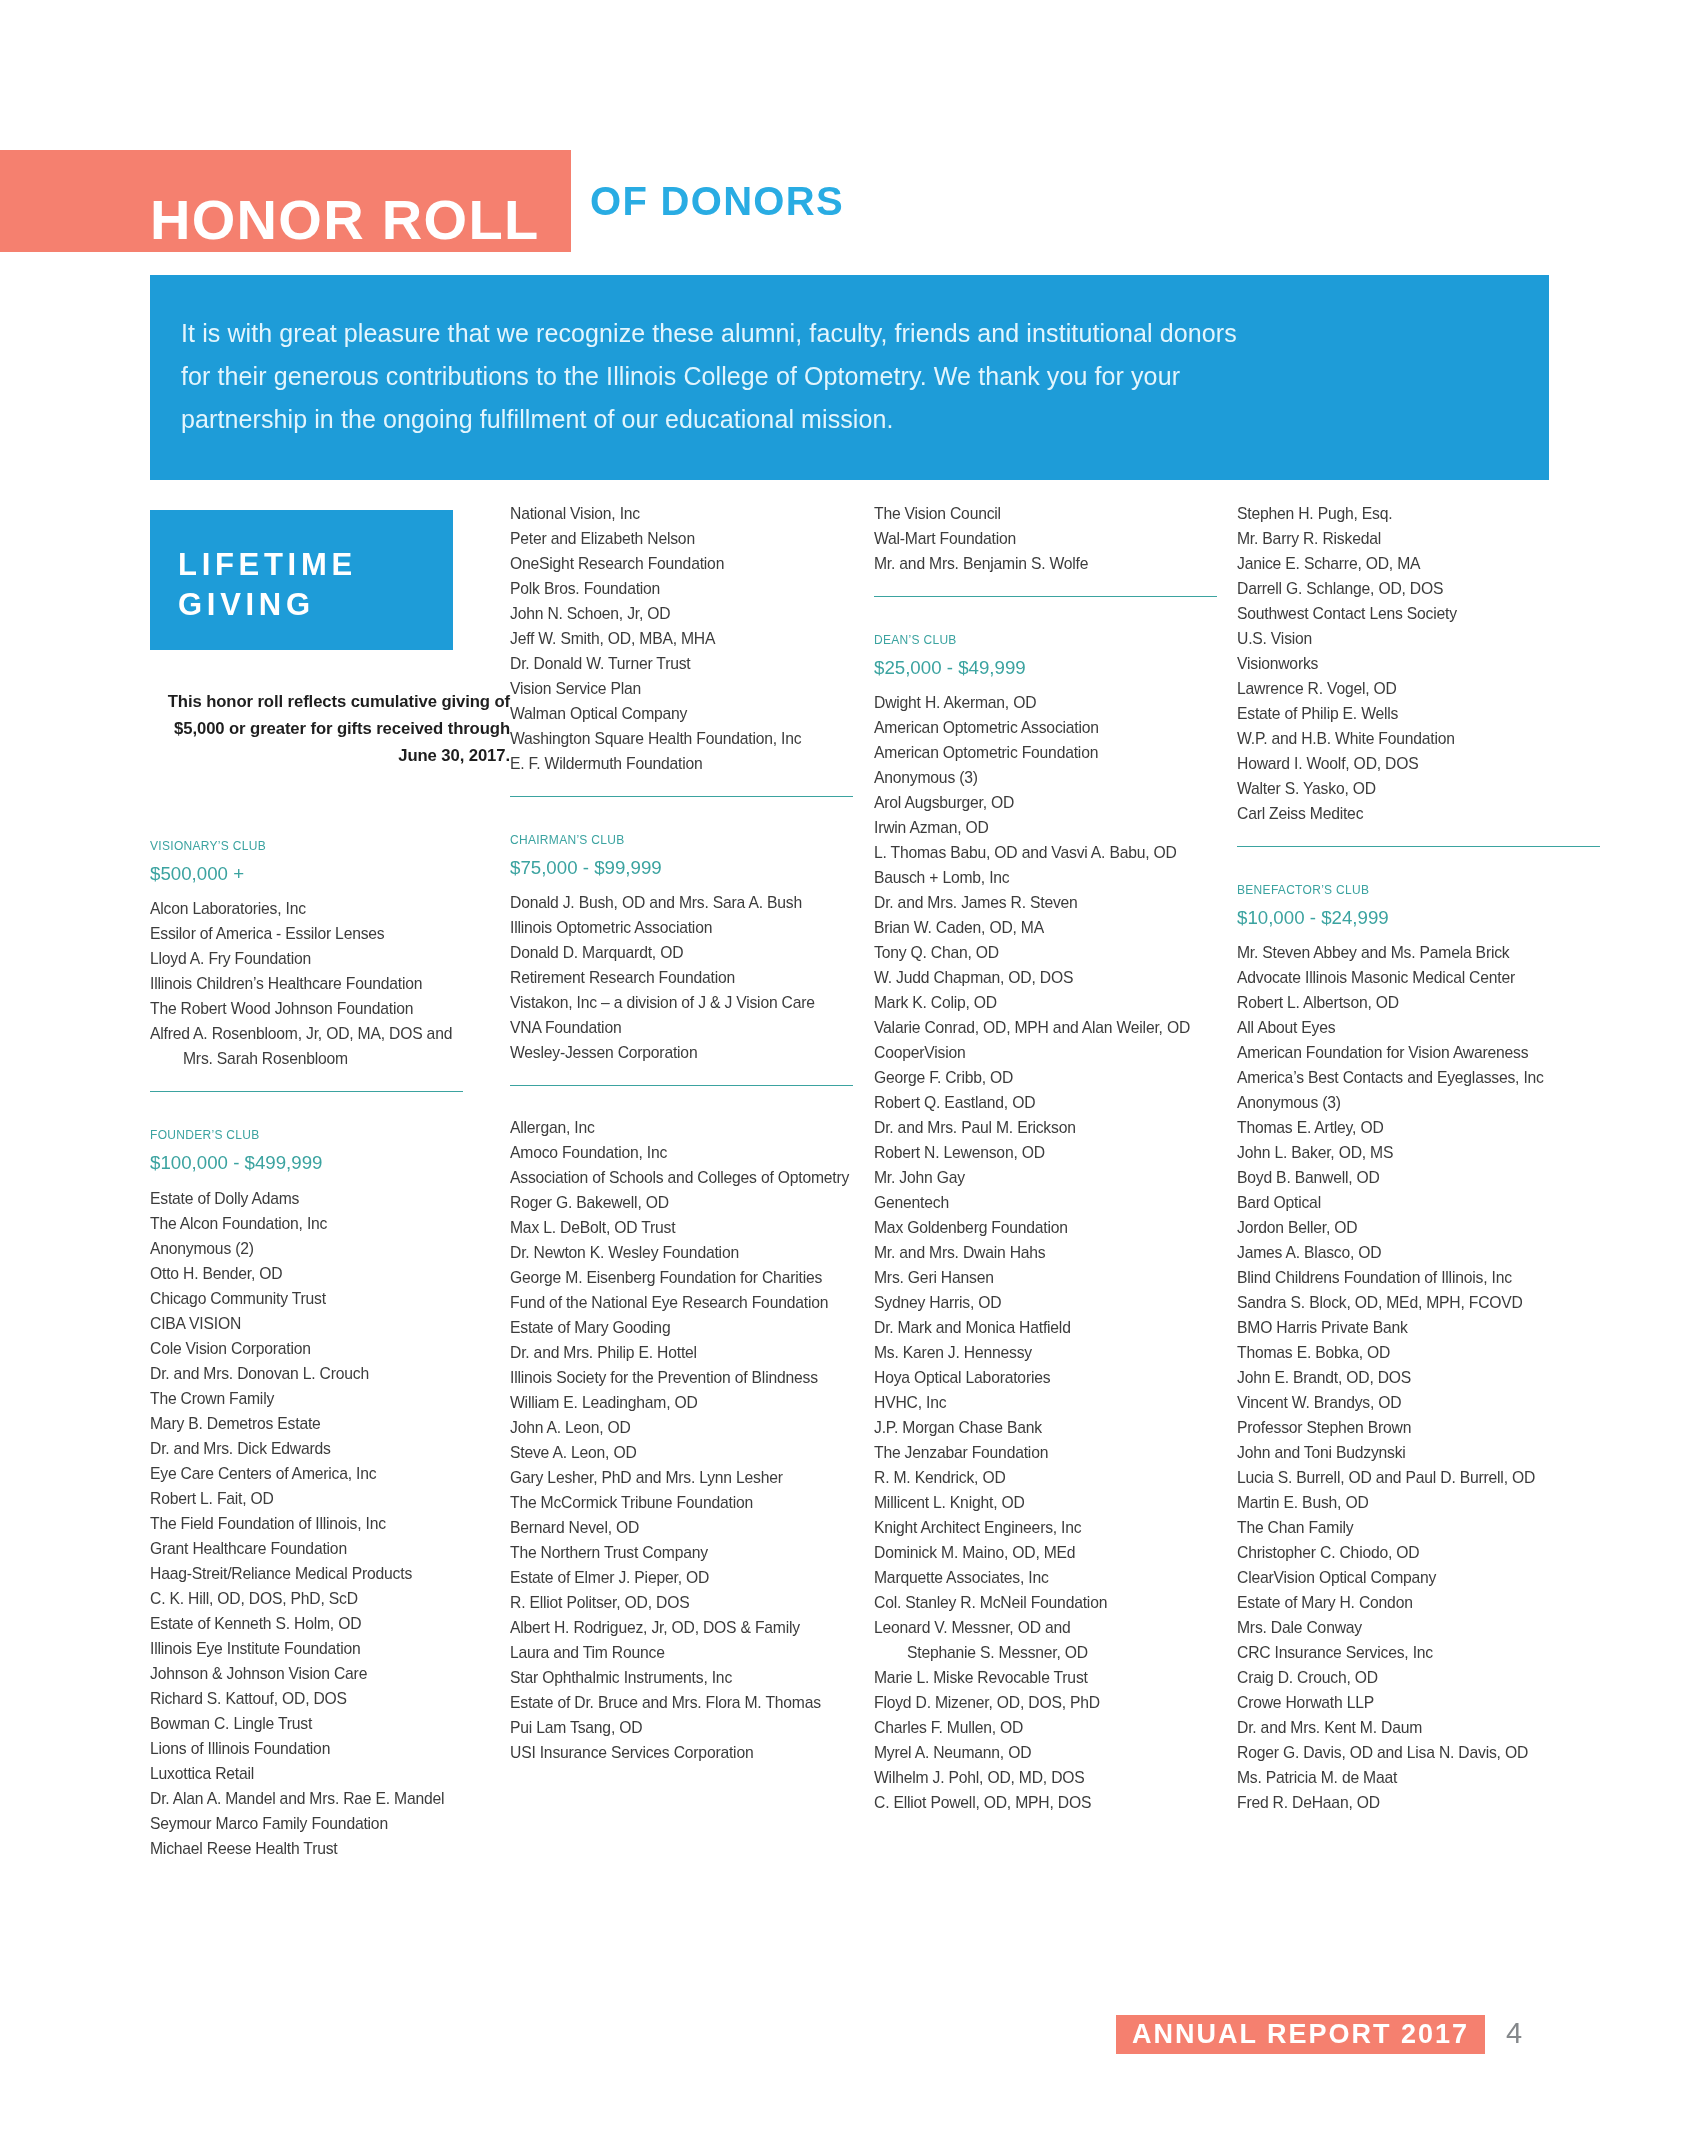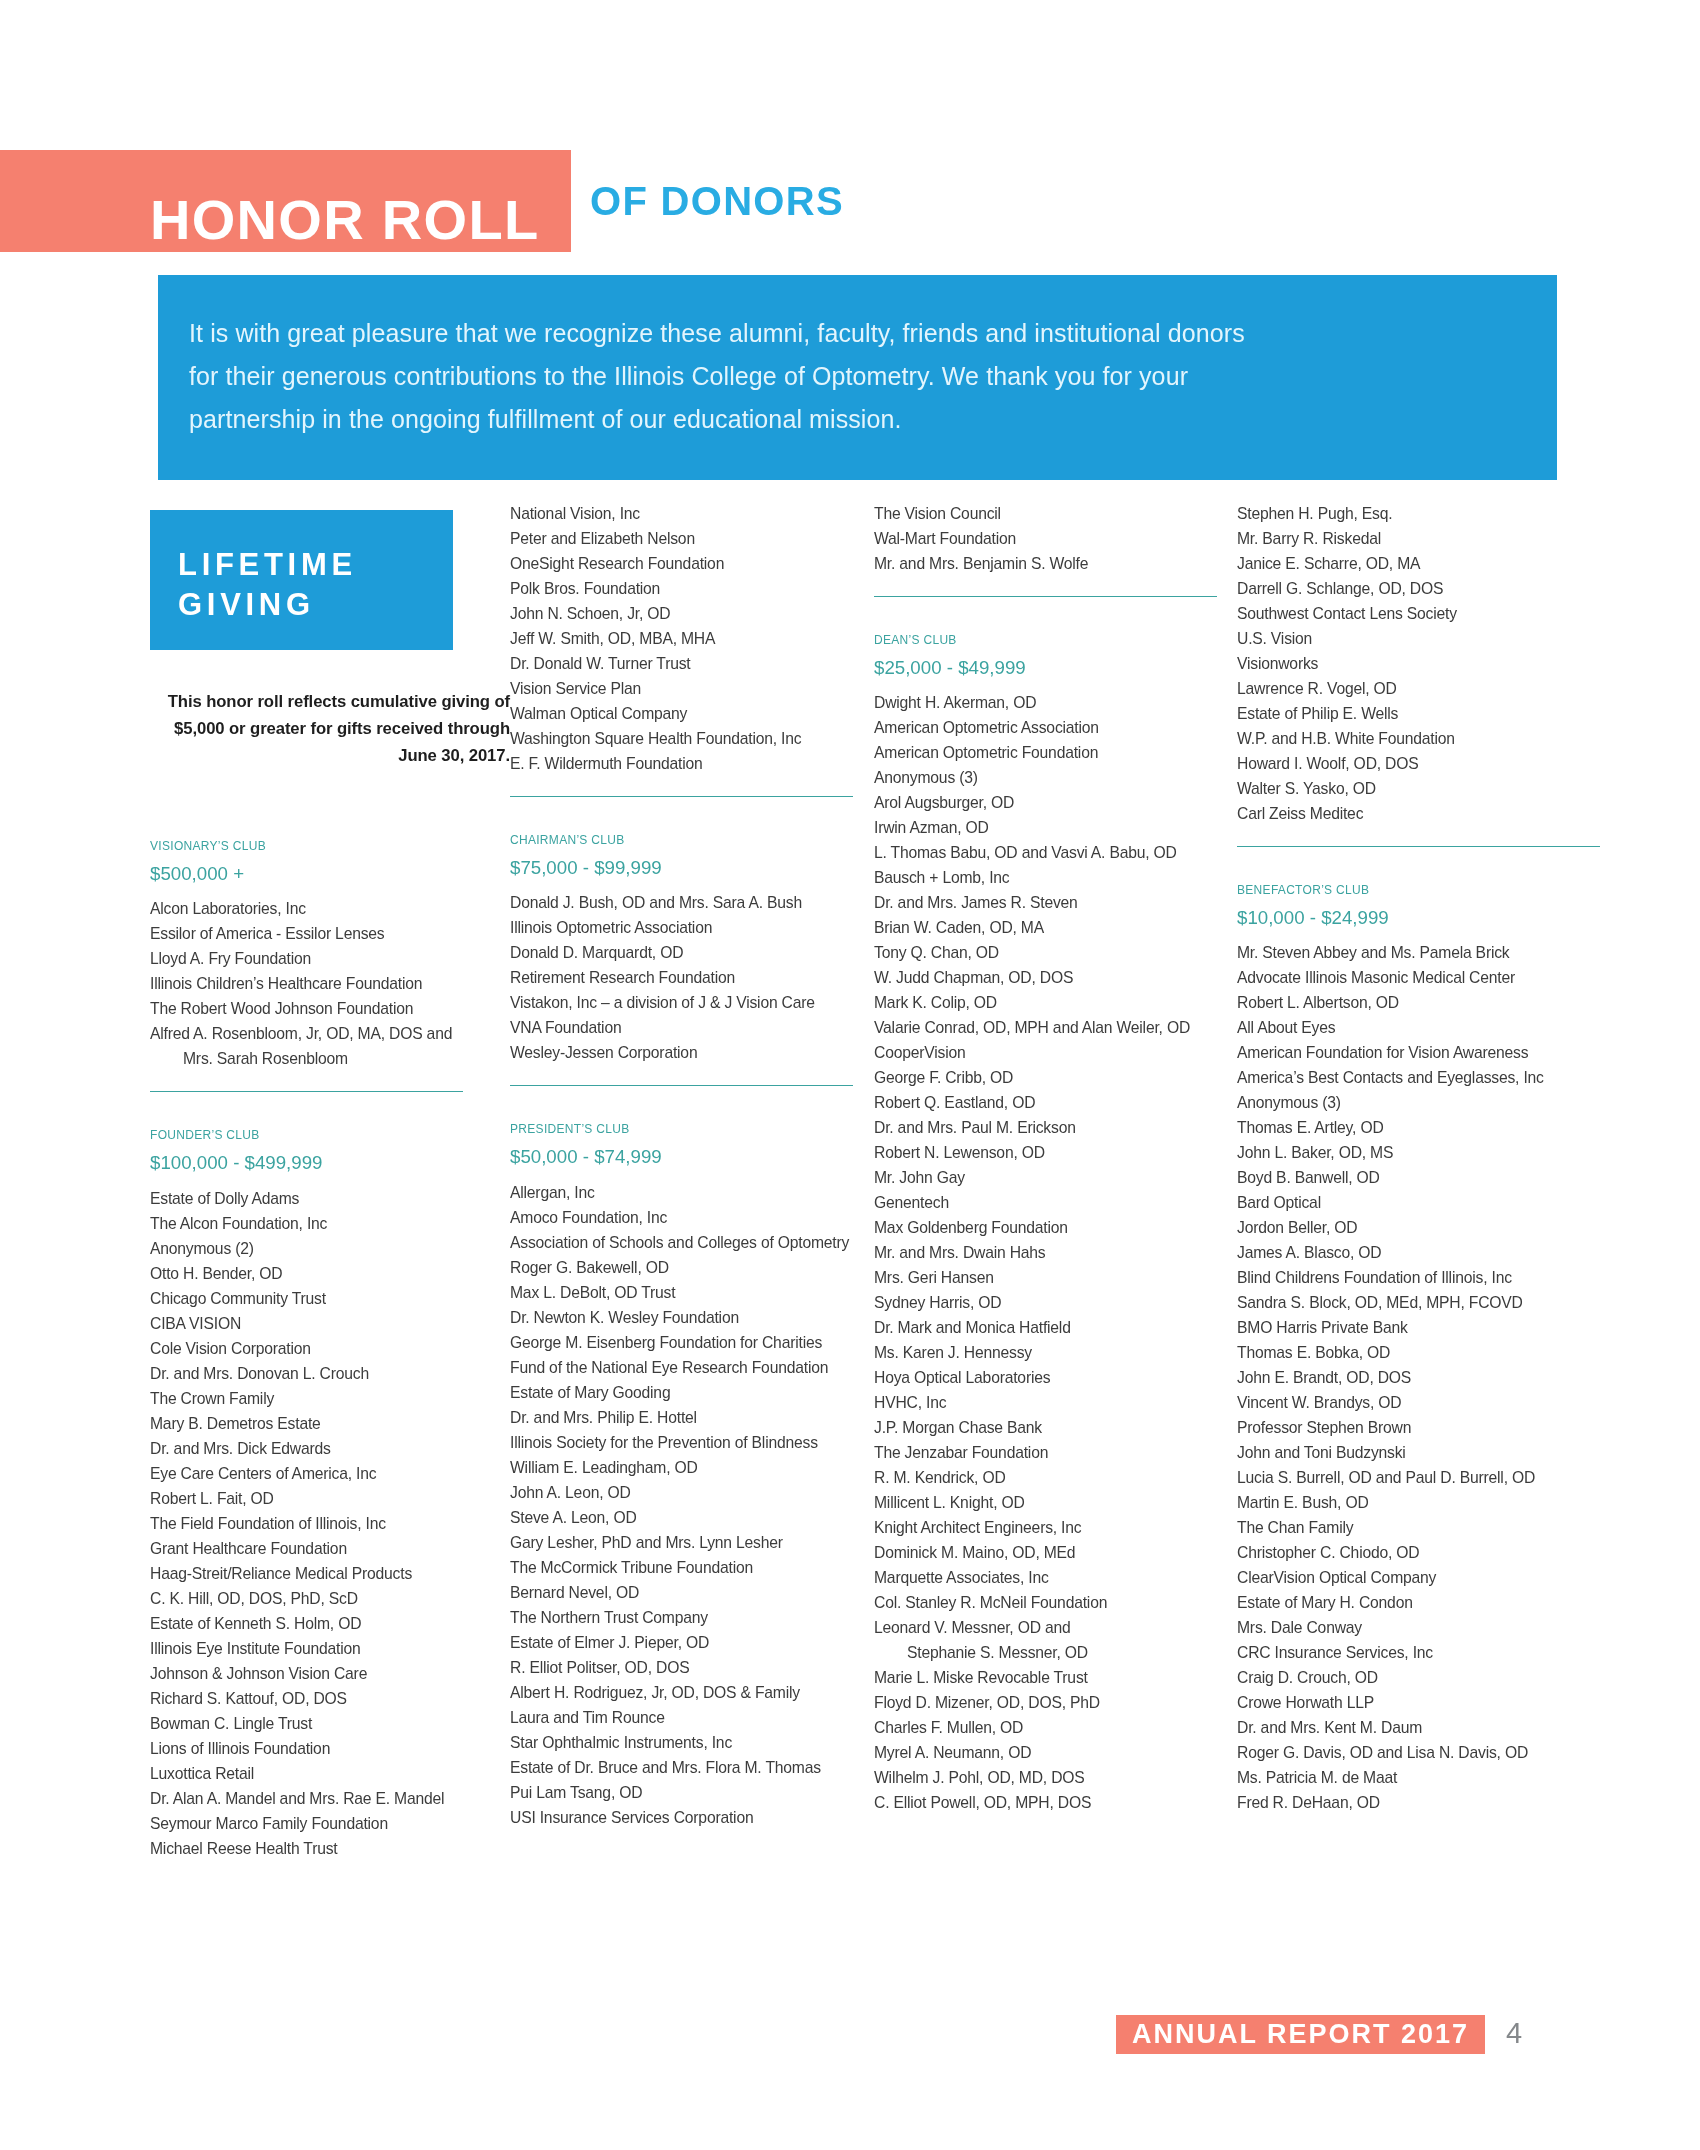--- a/index.html
+++ b/index.html
@@ -20,21 +20,21 @@
   .title-left{
     margin-left:150px;
     font-size:56px;font-weight:bold;color:#ffffff;letter-spacing:1.3px;white-space:nowrap;
   }
   .title-right{
     position:absolute;left:590px;top:50%;transform:translateY(-50%);
     font-size:40px;font-weight:bold;color:var(--title-blue);letter-spacing:1.3px;white-space:nowrap;
   }
   
   .intro-box{
-    position:absolute;left:158px;top:275px;width:1399px;height:205px;
+    position:absolute;left:150px;top:275px;width:1399px;height:205px;
     background:var(--blue);
     box-sizing:border-box;
     padding:37px 0 0 31px;
     color:#e3f5fd;
     font-size:25px;line-height:43px;letter-spacing:0.1px;
   }
   .intro-line{white-space:nowrap;}
   
   .lifetime-box{
     position:absolute;left:150px;top:510px;width:303px;height:140px;
@@ -179,24 +179,20 @@
         <div class="club-amount">$75,000 - $99,999</div>
       </div>
       <div class="donor">Donald J. Bush, OD and Mrs. Sara A. Bush</div>
       <div class="donor">Illinois Optometric Association</div>
       <div class="donor">Donald D. Marquardt, OD</div>
       <div class="donor">Retirement Research Foundation</div>
       <div class="donor">Vistakon, Inc – a division of J &amp; J Vision Care</div>
       <div class="donor">VNA Foundation</div>
       <div class="donor">Wesley-Jessen Corporation</div>
       <div class="divider"></div>
-      <div class="club">
-        <div class="club-name">PRESIDENT’S CLUB</div>
-        <div class="club-amount">$50,000 - $74,999</div>
-      </div>
       <div class="donor">Allergan, Inc</div>
       <div class="donor">Amoco Foundation, Inc</div>
       <div class="donor">Association of Schools and Colleges of Optometry</div>
       <div class="donor">Roger G. Bakewell, OD</div>
       <div class="donor">Max L. DeBolt, OD Trust</div>
       <div class="donor">Dr. Newton K. Wesley Foundation</div>
       <div class="donor">George M. Eisenberg Foundation for Charities</div>
       <div class="donor">Fund of the National Eye Research Foundation</div>
       <div class="donor">Estate of Mary Gooding</div>
       <div class="donor">Dr. and Mrs. Philip E. Hottel</div>

